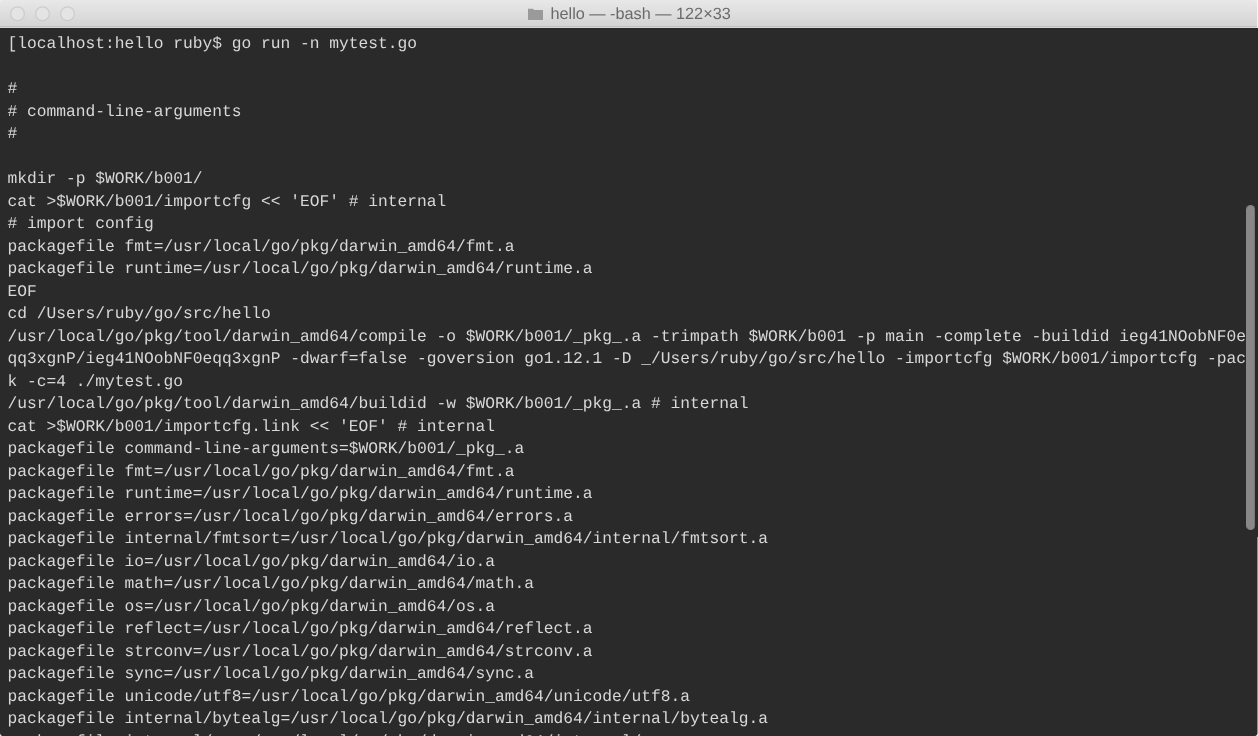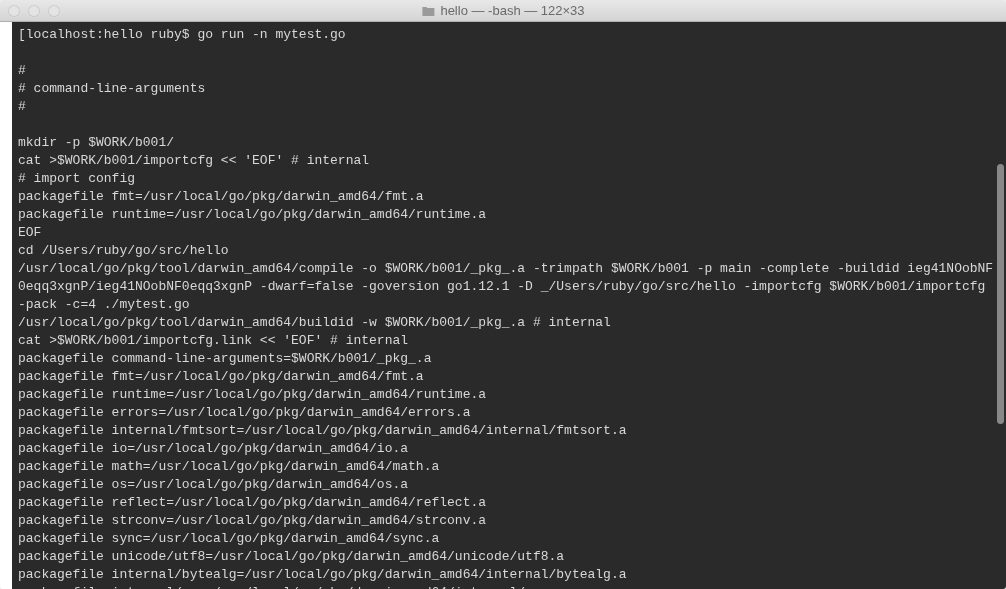--- a/index.html
+++ b/index.html
@@ -91,21 +91,20 @@
       top: 120px;
       width: 7px;
       height: 260px;
       background: #888;
       border-radius: 4px;
     }
     .content-wrapper {
       display: flex;
       height: calc(100% - 22px);
       position: relative;
-      margin-left: 12px;
     }
   </style>
 </head>
 <body>
 
 <div class="window">
   <div class="titlebar">
     <div class="traffic-lights">
       <div class="traffic-light close"></div>
       <div class="traffic-light minimize"></div>

